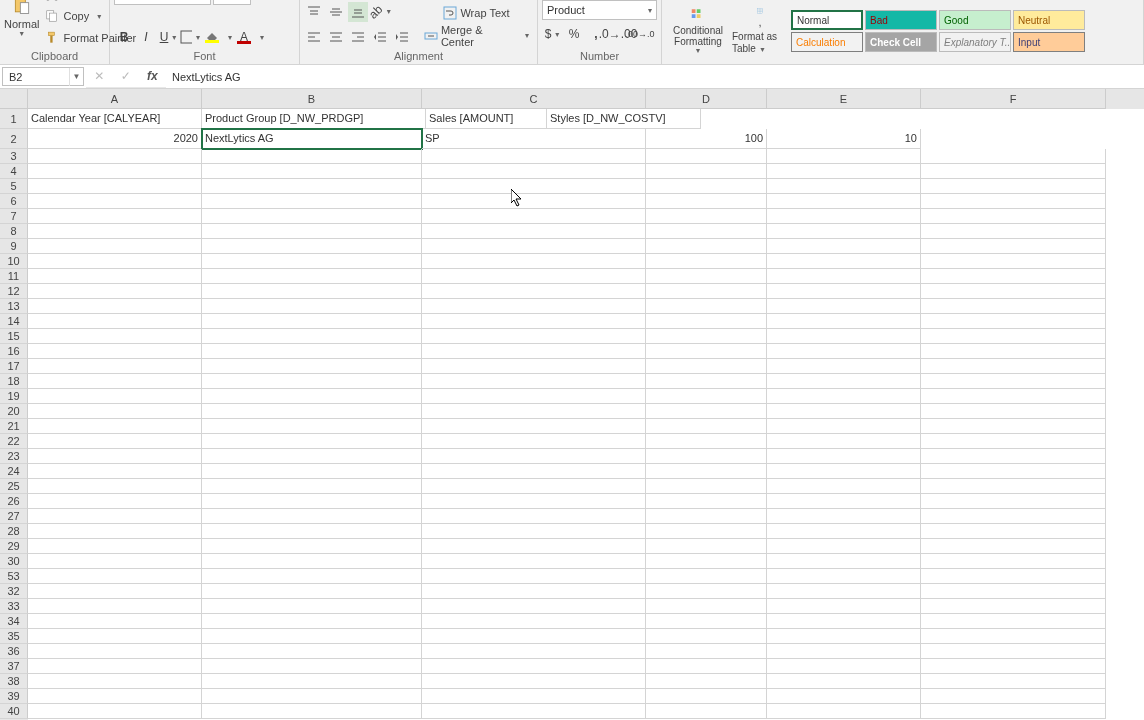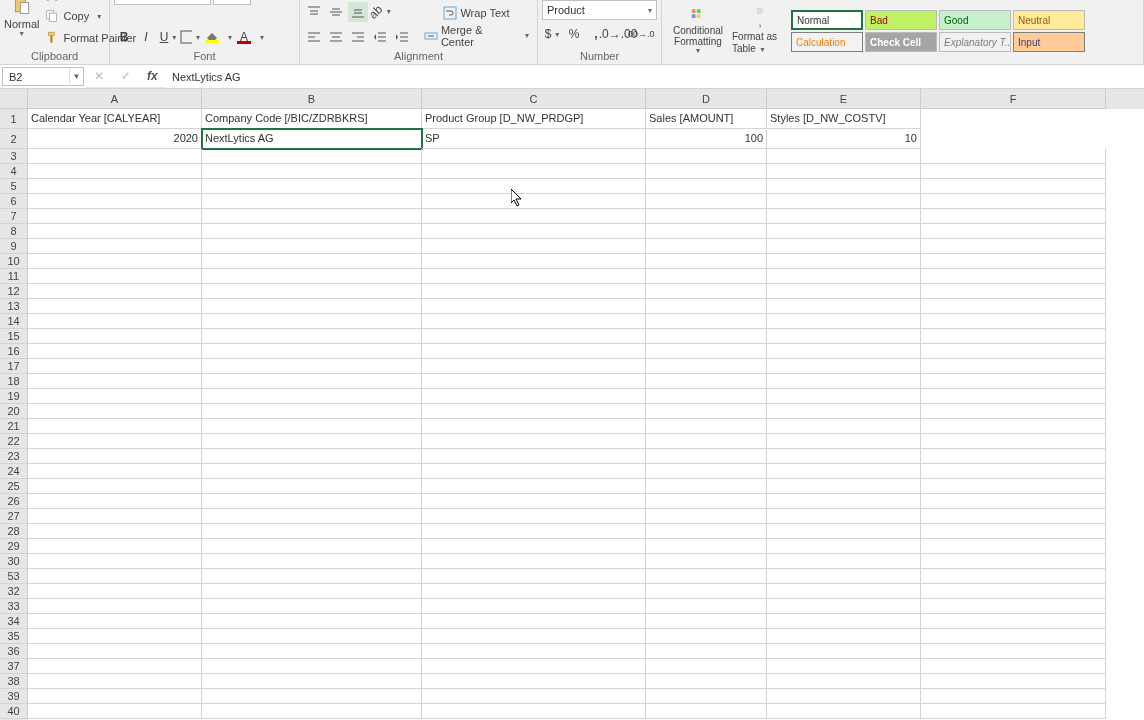--- a/index.html
+++ b/index.html
@@ -288,21 +288,21 @@
             <line x1="2" y1="8" x2="22" y2="8" stroke="#6aa8d8"></line>
             <line x1="2" y1="14" x2="22" y2="14" stroke="#6aa8d8"></line>
             <line x1="12" y1="2" x2="12" y2="22" stroke="#6aa8d8"></line>
           </svg>, <rect x="2" y="2" width="20" height="5" fill="#6aa8d8">
         <span style="text-align:center;font-size:10px;line-height:11px">Format as Table</span>
         <span class="drop">▼</span>
       </rect></div>
       <div style="display:flex;flex-direction:column">
         <div style="display:flex">
           <div class="style-cell" style="border:2px solid #217346;background:#fff">Normal</div>
-          <div class="style-cell" style="background:#bef264;color:#9c0006">Bad</div>
+          <div class="style-cell" style="background:#14b8a6;color:#9c0006">Bad</div>
           <div class="style-cell" style="background:#c6efce;color:#006100">Good</div>
           <div class="style-cell" style="background:#ffeb9c;color:#9c5700">Neutral</div>
         </div>
         <div style="display:flex">
           <div class="style-cell" style="background:#f2f2f2;color:#fa7d00;border:1px solid #7f7f7f">Calculation</div>
           <div class="style-cell" style="background:#a5a5a5;color:#fff;font-weight:bold">Check Cell</div>
           <div class="style-cell" style="font-style:italic;color:#7f7f7f">Explanatory T...</div>
           <div class="style-cell" style="background:#ffcc99;color:#3f3f76;border:1px solid #7f7f7f">Input</div>
         </div>
       </div>
@@ -379,21 +379,20 @@
         <div class="ch" style="width: 121px;">D</div>
         <div class="ch" style="width: 154px;">E</div>
         <div class="ch" style="width: 185px;">F</div>
       </div>
     <div class="cells" id="cells">
       <svg class="cursor-arrow" viewBox="0 0 12 18">
           <path d="M0 0 L0 14 L3 11 L6 17 L8 16 L5 10 L10 10 Z" fill="#fff" stroke="#000"></path>
         </svg>
     <div class="row">
           <div class="cell" style="width: 174px;">Calendar Year [CALYEAR]</div>
-          <div class="cell" style="width: 220px;">Company Code [/BIC/ZDRBKRS]</div>
           <div class="cell" style="width: 224px;">Product Group [D_NW_PRDGP]</div>
           <div class="cell" style="width: 121px;">Sales [AMOUNT]</div>
           <div class="cell" style="width: 154px;">Styles [D_NW_COSTV]</div>
         </div>
         <div class="row">
           <div class="cell num" style="width: 174px;">2020</div>
           <div class="cell sel-cell" style="width: 220px;">NextLytics AG</div>
           <div class="cell" style="width: 224px;">SP</div>
           <div class="cell num" style="width: 121px;">100</div>
           <div class="cell num" style="width: 154px;">10</div>

